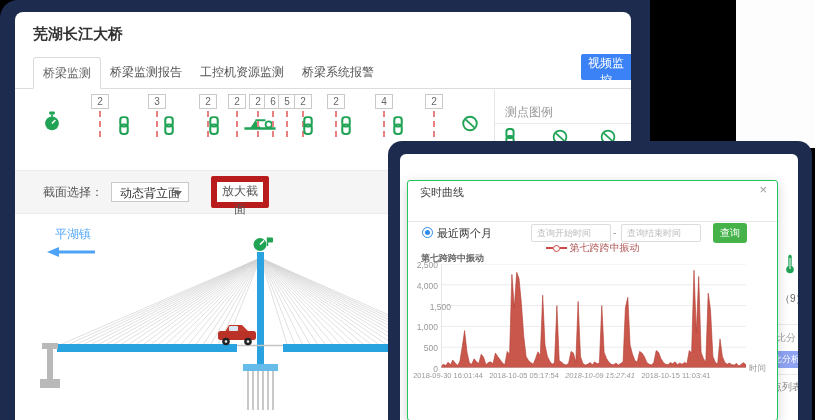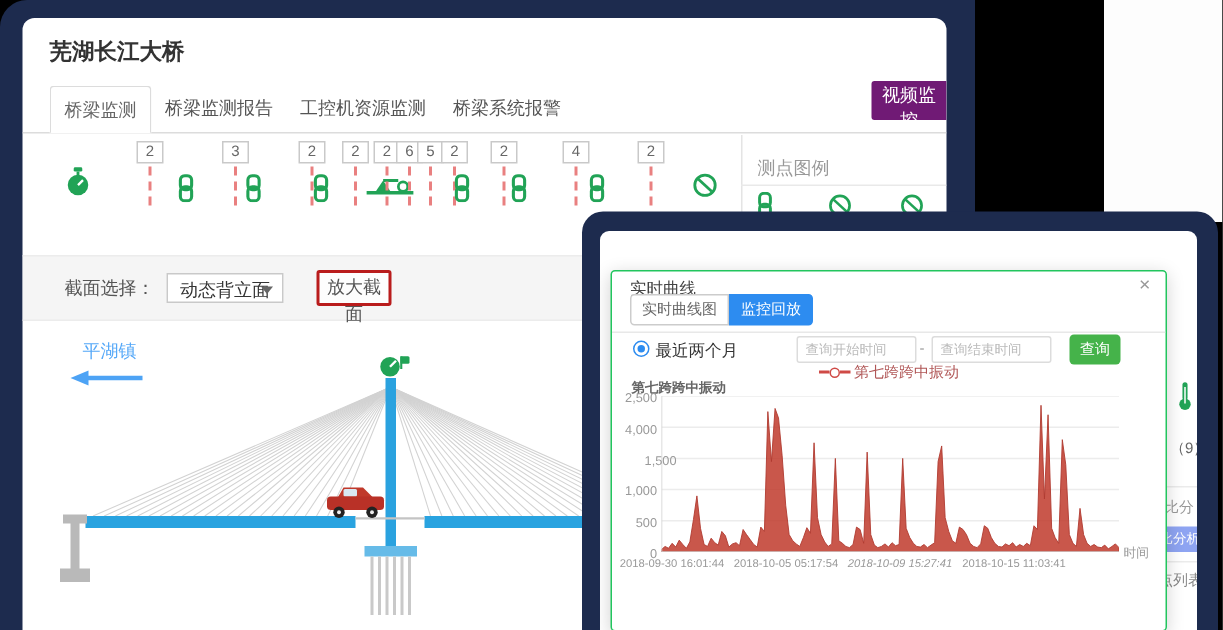--- a/index.html
+++ b/index.html
@@ -7,42 +7,42 @@
   #stage{position:relative;width:815px;height:420px;overflow:hidden;background:#000;}
   .navy-main{position:absolute;left:0;top:0;width:650px;height:420px;background:#1d2b4e;border-radius:18px 0 0 0;}
   .white-topright{position:absolute;left:736px;top:0;width:79px;height:148px;background:#fdfdfd;}
 
   
   .win1{position:absolute;left:15px;top:12px;width:616px;height:408px;background:#fff;border-radius:8px 8px 0 0;overflow:hidden;}
   .win1-title{position:absolute;left:18px;top:13px;font-size:15px;font-weight:bold;color:#333;}
   .tabbar{position:absolute;left:0;top:45px;width:616px;height:32px;border-bottom:1px solid #dcdcdc;display:flex;align-items:stretch;padding-left:18px;box-sizing:border-box;}
   .tab{font-size:12px;color:#555;line-height:31px;padding:0 9px;cursor:pointer;white-space:nowrap;}
   .tab.active{background:#fff;border:1px solid #dcdcdc;border-bottom:1px solid #fff;margin-bottom:-1px;border-radius:3px 3px 0 0;color:#666;}
-  .video-btn{position:absolute;right:0;top:42px;width:50px;height:26px;background:#701a75;color:#fff;font-size:12px;border:none;border-radius:2px 0 0 2px;cursor:pointer;font-family:inherit;}
+  .video-btn{position:absolute;right:0;top:42px;width:50px;height:26px;background:#3b82f6;color:#fff;font-size:12px;border:none;border-radius:2px 0 0 2px;cursor:pointer;font-family:inherit;}
 
   .sensor-row{position:absolute;left:0;top:0;width:616px;height:140px;}
   .s-dash{position:absolute;top:82px;transform:translateX(-50%);display:flex;flex-direction:column;align-items:center;}
   .s-badge{min-width:12px;height:13px;padding:0 2px;background:#fff;border:1px solid #c9c9c9;font-size:10px;line-height:13px;color:#666;text-align:center;}
   .s-line{width:0;border-left:2px dashed #e98080;height:26px;margin-top:2px;}
   .s-ic{position:absolute;transform:translateX(-50%);}
   .s-clock{top:99px;} .s-chain{top:104px;} .s-truss{top:103px;} .s-ban{top:103px;}
   .s-clock svg{width:19px;height:21px;} .s-chain svg{width:15px;height:19px;}
   .s-truss svg{width:33px;height:17px;} .s-ban svg{width:17px;height:17px;}
 
   .legend-divider-v{position:absolute;left:479px;top:78px;width:1px;height:63px;background:#e4e4e4;}
   .legend-title{position:absolute;left:490px;top:92px;font-size:12px;color:#999;}
   .legend-divider-h{position:absolute;left:479px;top:111px;width:137px;height:1px;background:#e9e9e9;}
   .legend-ic{position:absolute;top:116px;transform:translateX(-50%);}
   .legend-ic svg{width:16px;height:18px;}
 
   .toolbar{position:absolute;left:0;top:158px;width:464px;height:42px;background:#f5f5f5;border-top:1px solid #ececec;border-bottom:1px solid #ececec;display:flex;align-items:center;}
   .tb-label{margin-left:28px;font-size:12px;color:#555;}
   .tb-select{position:relative;margin-left:8px;width:78px;height:20px;background:#fff;border:1px solid #c9c9c9;font-size:12px;color:#333;line-height:20px;padding-left:8px;box-sizing:border-box;cursor:pointer;}
   .tb-caret{position:absolute;right:6px;top:8px;width:0;height:0;border-left:4px solid transparent;border-right:4px solid transparent;border-top:5px solid #666;}
-  .tb-btn{margin-left:22px;width:46px;height:20px;background:#fdfdfd;border:2px solid #b91c1c;font-size:12px;color:#555;line-height:18px;text-align:center;cursor:pointer;border-radius:2px;}
+  .tb-btn{margin-left:22px;width:46px;height:20px;background:#fdfdfd;border:6px solid #b91c1c;font-size:12px;color:#555;line-height:18px;text-align:center;cursor:pointer;border-radius:2px;}
 
   .place-label{position:absolute;left:40px;top:214px;font-size:12px;color:#55a8f8;}
   .bridge-svg{position:absolute;left:0;top:200px;}
 
   
   .win2frame{position:absolute;left:388px;top:141px;width:424px;height:279px;background:#1d2b4e;border-radius:14px 14px 0 0;}
   .win2content{position:absolute;left:12px;top:13px;width:398px;height:266px;background:#fff;border-radius:6px 6px 0 0;overflow:hidden;}
   .rp-thermo{position:absolute;left:384px;top:100px;}
   .rp-thermo svg{width:12px;height:20px;}
   .rp-temp{position:absolute;left:379px;top:124px;font-size:10px;color:#444;margin-left:36px;}
@@ -326,24 +326,20 @@
       <div class="rp-count">（9）</div>
       <div class="rp-div1"></div>
       <div class="rp-analysis-label">对比分析</div>
       <button class="rp-analysis-btn">对比分析</button>
       <div class="rp-div2"></div>
       <div class="rp-list-label">监测点列表</div>
 
       <div class="modal">
         <div class="m-title">实时曲线</div>
         <div class="m-close">×</div>
-        <div class="m-tabs">
-            <div class="mtab">实时曲线图</div>
-            <div class="mtab active">监控回放</div>
-          </div>
         <div class="m-divider"></div>
 
         <span class="m-radio"></span>
         <span class="m-radio-label">最近两个月</span>
         <input class="m-input start" placeholder="查询开始时间" style="">
         <span class="m-sep">-</span>
         <input class="m-input end" placeholder="查询结束时间" style="">
         <button class="m-query-btn">查询</button>
 
         <div class="m-legend">

